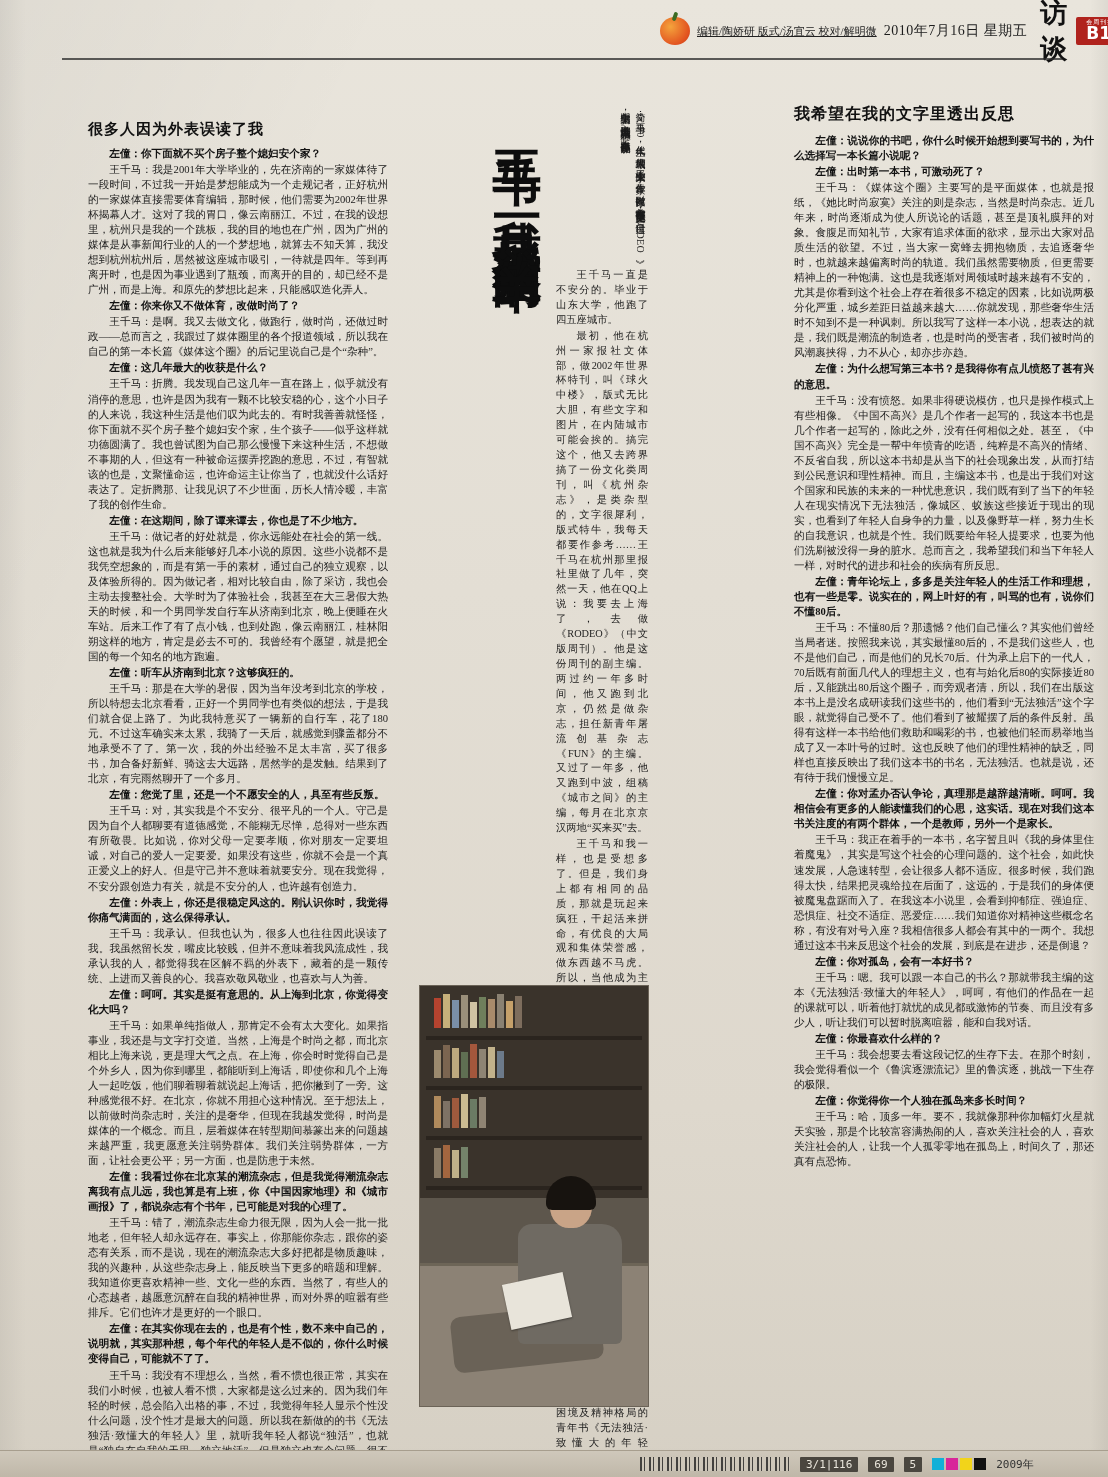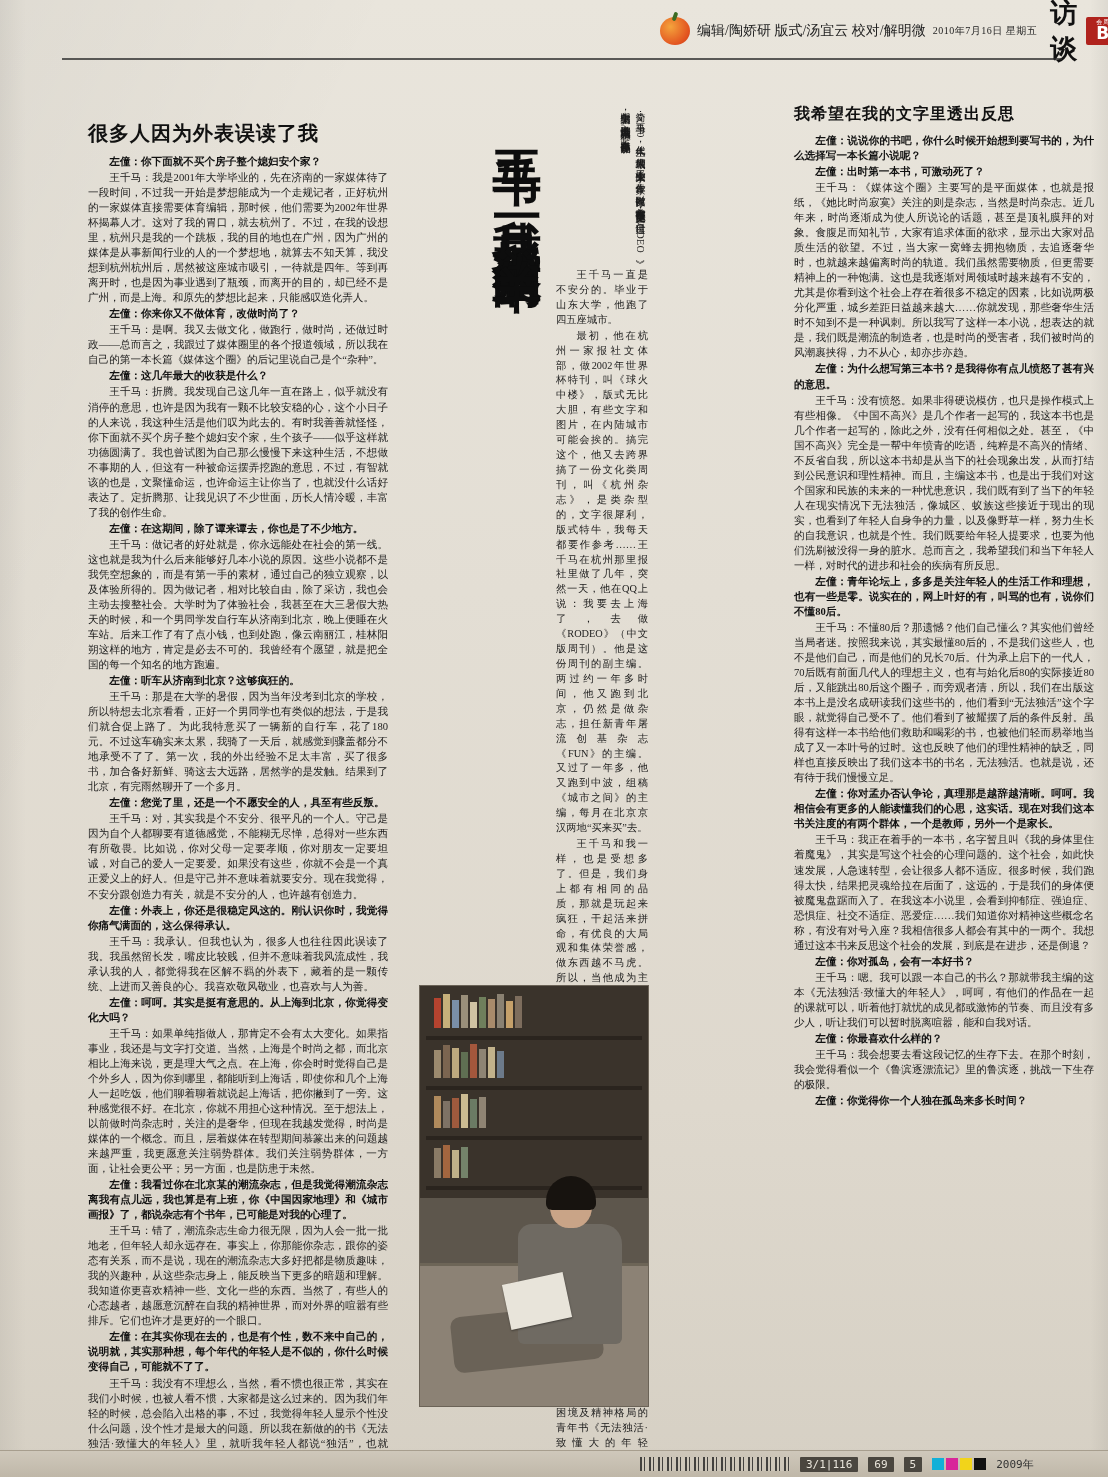--- a/index.html
+++ b/index.html
@@ -33,41 +33,41 @@
   }
   .logo-apple{
     width:30px;height:28px;border-radius:50%;
     background:radial-gradient(circle at 35% 35%, #f4a33c, #e2521f 70%, #b9380f);
     position:relative;flex:0 0 auto;
   }
   .logo-apple:after{
     content:"";position:absolute;left:13px;top:-5px;width:4px;height:9px;
     background:#3b6b22;border-radius:2px;transform:rotate(20deg);
   }
-  .mast-date{font-size:10px;letter-spacing:.5px;color:#1d1d1d;white-space:nowrap;}
-  .mast-credits{font-size:14px;line-height:1.15;color:#222;white-space:nowrap;}
+  .mast-date{font-size:14px;letter-spacing:.5px;color:#1d1d1d;white-space:nowrap;}
+  .mast-credits{font-size:11px;line-height:1.15;color:#222;white-space:nowrap;text-decoration:underline;}
   .mast-section{
     margin-left:6px;font-family:"DejaVu Sans", sans-serif;font-weight:bold;
     font-size:27px;color:#111;letter-spacing:2px;
   }
   .mast-badge{
     background:#b0231d;color:#fff;font-family:"DejaVu Sans",sans-serif;
     font-size:17px;font-weight:bold;padding:2px 10px 3px;border-radius:2px;
     line-height:1;
   }
   .mast-badge small{display:block;font-size:6px;font-weight:normal;letter-spacing:1px;}
   .mast-rule{
     position:absolute;left:62px;top:58px;width:1000px;height:2px;background:#2a2a2a;opacity:.75;
   }
 
   
   .col{position:absolute;}
   .hl{
     font-family:"DejaVu Sans", sans-serif;
-    font-weight:bold;font-size:20px;color:#111;letter-spacing:1px;
+    font-weight:bold;font-size:15px;color:#111;letter-spacing:1px;
   }
   .body{
     font-size:10.6px;line-height:1.42;text-align:justify;color:#1b1b1b;
     text-indent:2em;
   }
   .body p{margin:0 0 1px 0;}
   .q{font-weight:bold;color:#111;}
   .q.sm{font-size:10.2px;}
 
   
@@ -151,21 +151,21 @@
       <small>会周刊报</small>
       <span>B14</span>
     </div>
   </div>
   <div class="mast-rule"></div>
 
   <div class="col" id="leftcol">
     <div class="hl">很多人因为外表误读了我</div>
     <div class="body">
       <p><span class="q">左僮：你下面就不买个房子整个媳妇安个家？</span></p>
-      <p><span>王千马：我是2001年大学毕业的，先在济南的一家媒体待了一段时间，不过我一开始是梦想能成为一个走规记者，正好杭州的一家媒体直接需要体育编辑，那时候，他们需要为2002年世界杯揭幕人才。这对了我的胃口，就去杭州了。不过，在我的设想里，杭州只是我的一个跳板，我的目的地也在广州，因为广州的媒体是从事新闻行业的人的一个梦想地，就算去不知天算，我没想到杭州杭州后，居然被这座城市吸引，一待就是四年。等到再离开时，也是因为事业遇到了瓶颈，而离开的目的，却已经不是广州，而是上海。和原先的梦想比起来，只能感叹造化弄人。</span></p>
+      <p><span>王千马：我是2001年大学毕业的，先在济南的一家媒体待了一段时间，不过我一开始是梦想能成为一个走规记者，正好杭州的一家媒体直接需要体育编辑，那时候，他们需要为2002年世界杯揭幕人才。这对了我的胃口，像云南丽江。不过，在我的设想里，杭州只是我的一个跳板，我的目的地也在广州，因为广州的媒体是从事新闻行业的人的一个梦想地，就算去不知天算，我没想到杭州杭州后，居然被这座城市吸引，一待就是四年。等到再离开时，也是因为事业遇到了瓶颈，而离开的目的，却已经不是广州，而是上海。和原先的梦想比起来，只能感叹造化弄人。</span></p>
       <p><span class="q">左僮：你来你又不做体育，改做时尚了？</span></p>
       <p><span>王千马：是啊。我又去做文化，做跑行，做时尚，还做过时政——总而言之，我跟过了媒体圈里的各个报道领域，所以我在自己的第一本长篇《媒体这个圈》的后记里说自己是个“杂种”。</span></p>
       <p><span class="q">左僮：这几年最大的收获是什么？</span></p>
       <p><span>王千马：折腾。我发现自己这几年一直在路上，似乎就没有消停的意思，也许是因为我有一颗不比较安稳的心，这个小日子的人来说，我这种生活是他们叹为此去的。有时我善善就怪怪，你下面就不买个房子整个媳妇安个家，生个孩子——似乎这样就功德圆满了。我也曾试图为自己那么慢慢下来这种生活，不想做不事期的人，但这有一种被命运摆弄挖跑的意思，不过，有智就该的也是，文聚懂命运，也许命运主让你当了，也就没什么话好表达了。定折腾那、让我见识了不少世面，历长人情冷暖，丰富了我的创作生命。</span></p>
       <p><span class="q">左僮：在这期间，除了谭来谭去，你也是了不少地方。</span></p>
       <p><span>王千马：做记者的好处就是，你永远能处在社会的第一线。这也就是我为什么后来能够好几本小说的原因。这些小说都不是我凭空想象的，而是有第一手的素材，通过自己的独立观察，以及体验所得的。因为做记者，相对比较自由，除了采访，我也会主动去搜整社会。大学时为了体验社会，我甚至在大三暑假大热天的时候，和一个男同学发自行车从济南到北京，晚上便睡在火车站。后来工作了有了点小钱，也到处跑，像云南丽江，桂林阳朔这样的地方，肯定是必去不可的。我曾经有个愿望，就是把全国的每一个知名的地方跑遍。</span></p>
       <p><span class="q">左僮：听车从济南到北京？这够疯狂的。</span></p>
       <p><span>王千马：那是在大学的暑假，因为当年没考到北京的学校，所以特想去北京看看，正好一个男同学也有类似的想法，于是我们就合促上路了。为此我特意买了一辆新的自行车，花了180元。不过这车确实来太累，我骑了一天后，就感觉到骤盖都分不地承受不了了。第一次，我的外出经验不足太丰富，买了很多书，加合备好新鲜、骑这去大远路，居然学的是发触。结果到了北京，有完雨然聊开了一个多月。</span></p>
       <p><span class="q">左僮：您觉了里，还是一个不愿安全的人，具至有些反叛。</span></p>
       <p><span>王千马：对，其实我是个不安分、很平凡的一个人。守己是因为自个人都聊要有道德感觉，不能糊无尽惮，总得对一些东西有所敬畏。比如说，你对父母一定要孝顺，你对朋友一定要坦诚，对自己的爱人一定要爱。如果没有这些，你就不会是一个真正爱义上的好人。但是守己并不意味着就要安分。现在我觉得，不安分跟创造力有关，就是不安分的人，也许越有创造力。</span></p>
@@ -209,20 +209,21 @@
       <p><span>王千马：没有愤怒。如果非得硬说模仿，也只是操作模式上有些相像。《中国不高兴》是几个作者一起写的，我这本书也是几个作者一起写的，除此之外，没有任何相似之处。甚至，《中国不高兴》完全是一帮中年愤青的吃语，纯粹是不高兴的情绪、不反省自我，所以这本书却是从当下的社会现象出发，从而打结到公民意识和理性精神。而且，主编这本书，也是出于我们对这个国家和民族的未来的一种忧患意识，我们既有到了当下的年轻人在现实情况下无法独活，像城区、蚁族这些接近于现出的现实，也看到了年轻人自身争的力量，以及像野草一样，努力生长的自我意识，也就是个性。我们既要给年轻人提要求，也要为他们洗刷被没得一身的脏水。总而言之，我希望我们和当下年轻人一样，对时代的进步和社会的疾病有所反思。</span></p>
       <p><span class="q">左僮：青年论坛上，多多是关注年轻人的生活工作和理想，也有一些是零。说实在的，网上叶好的有，叫骂的也有，说你们不懂80后。</span></p>
       <p><span>王千马：不懂80后？那遗憾？他们自己懂么？其实他们曾经当局者迷。按照我来说，其实最懂80后的，不是我们这些人，也不是他们自己，而是他们的兄长70后。什为承上启下的一代人，70后既有前面几代人的理想主义，也有与始化后80的实际接近80后，又能跳出80后这个圈子，而旁观者清，所以，我们在出版这本书上是没名成研读我们这些书的，他们看到“无法独活”这个字眼，就觉得自己受不了。他们看到了被耀摆了后的条件反射。虽得有这样一本书给他们救助和喝彩的书，也被他们轻而易举地当成了又一本叶号的过时。这也反映了他们的理性精神的缺乏，同样也直接反映出了我们这本书的书名，无法独活。也就是说，还有待于我们慢慢立足。</span></p>
       <p><span class="q">左僮：你对孟办否认争论，真理那是越辞越清晰。呵呵。我相信会有更多的人能读懂我们的心思，这实话。现在对我们这本书关注度的有两个群体，一个是教师，另外一个是家长。</span></p>
       <p><span>王千马：我正在着手的一本书，名字暂且叫《我的身体里住着魔鬼》，其实是写这个社会的心理问题的。这个社会，如此快速发展，人急速转型，会让很多人都不适应。很多时候，我们跑得太快，结果把灵魂给拉在后面了，这远的，于是我们的身体便被魔鬼盘踞而入了。在我这本小说里，会看到抑郁症、强迫症、恐惧症、社交不适症、恶爱症……我们知道你对精神这些概念名称，有没有对号入座？我相信很多人都会有其中的一两个。我想通过这本书来反思这个社会的发展，到底是在进步，还是倒退？</span></p>
       <p><span class="q">左僮：你对孤岛，会有一本好书？</span></p>
       <p><span>王千马：嗯。我可以跟一本自己的书么？那就带我主编的这本《无法独活·致懂大的年轻人》，呵呵，有他们的作品在一起的课就可以，听着他打就忧的成见都或激怖的节奏、而且没有多少人，听让我们可以暂时脱离喧嚣，能和自我对话。</span></p>
       <p><span class="q">左僮：你最喜欢什么样的？</span></p>
       <p><span>王千马：我会想要去看这段记忆的生存下去。在那个时刻，我会觉得看似一个《鲁滨逐漂流记》里的鲁滨逐，挑战一下生存的极限。</span></p>
       <p><span class="q">左僮：你觉得你一个人独在孤岛来多长时间？</span></p>
+      <p><span>王千马：哈，顶多一年。要不，我就像那种你加幅灯火星就天实验，那是个比较富容满热闹的人，喜欢关注社会的人，喜欢关注社会的人，让我一个人孤零零地在孤岛上，时间久了，那还真有点恐怖。</span></p>
     </div>
   </div>
 
   <div class="photo">
     <div class="ph-shelf">
       <div class="row" style="top:6px">
         <div class="ph-books" style="top:0">
           <i style="height:30px;background:#b5432f"></i>
             <i style="height:34px;background:#c7b07a"></i>
             <i style="height:28px;background:#7a8fa8"></i>

